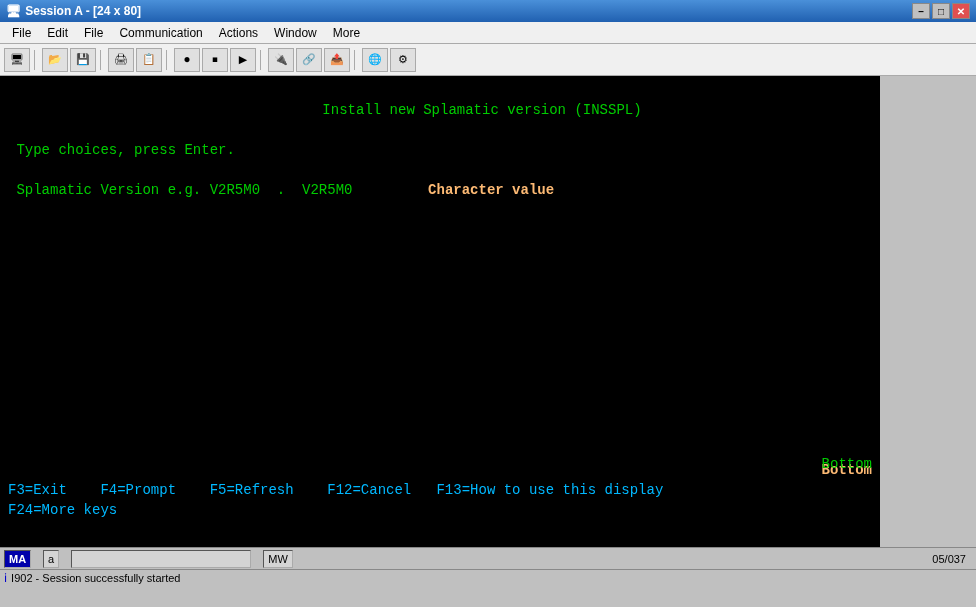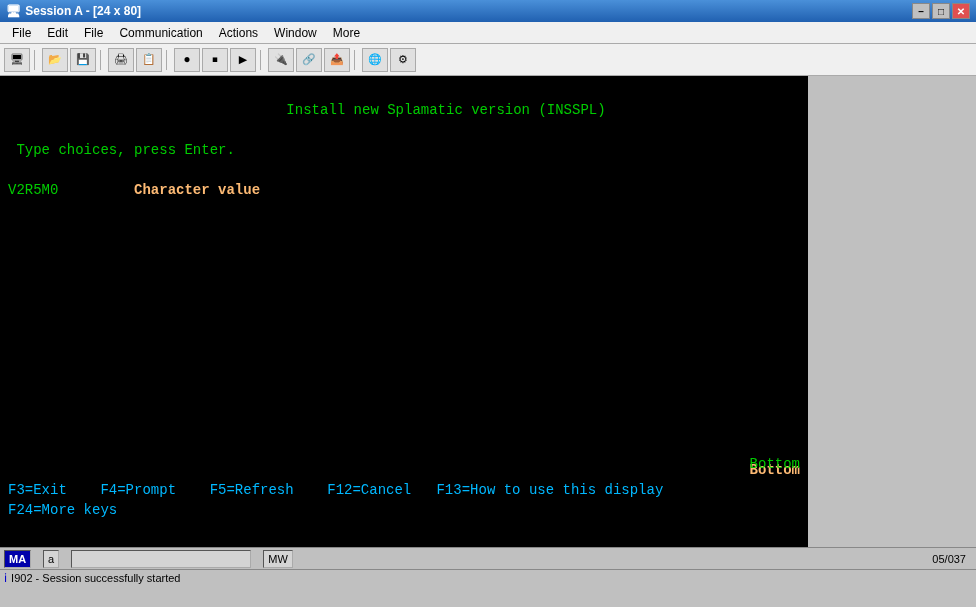--- a/index.html
+++ b/index.html
@@ -68,21 +68,21 @@
     .toolbar-separator { width: 4px; height: 20px; border-left: 1px solid #aaa; margin: 0 2px; }
 
     
     #terminal {
       background: #000000;
       color: #00cc00;
       font-family: 'Courier New', Courier, monospace;
       font-size: 14px;
       line-height: 1.5;
       padding: 4px 8px;
-      width: 808px;
+      width: 880px;
       height: 471px;
       overflow: hidden;
       position: relative;
     }
     .term-line { white-space: pre; height: 20px; display: flex; align-items: center; }
     .term-title { color: #00cc00; }
     .term-prompt { color: #00cc00; }
     .term-label { color: #00cc00; }
     .term-input-value { color: #00cc00; }
     .term-hint { color: #fdba74; font-weight: bold; }
@@ -192,20 +192,21 @@
 
   <div class="term-line">&nbsp;</div>
 
   <div class="term-line">
     <span class="term-prompt">&nbsp;Type choices, press Enter.</span>
   </div>
 
   <div class="term-line">&nbsp;</div>
 
   <div class="term-line">
+    <span class="term-label">&nbsp;Splamatic Version e.g. V2R5M0  .&nbsp;&nbsp;</span>
     <span class="term-input-value">V2R5M0</span>
     <span class="term-hint">&nbsp;&nbsp;&nbsp;&nbsp;&nbsp;&nbsp;&nbsp;&nbsp;&nbsp;Character value</span>
   </div>
 
   <div class="term-line">&nbsp;</div>
   <div class="term-line">&nbsp;</div>
   <div class="term-line">&nbsp;</div>
   <div class="term-line">&nbsp;</div>
   <div class="term-line">&nbsp;</div>
   <div class="term-line">&nbsp;</div>

